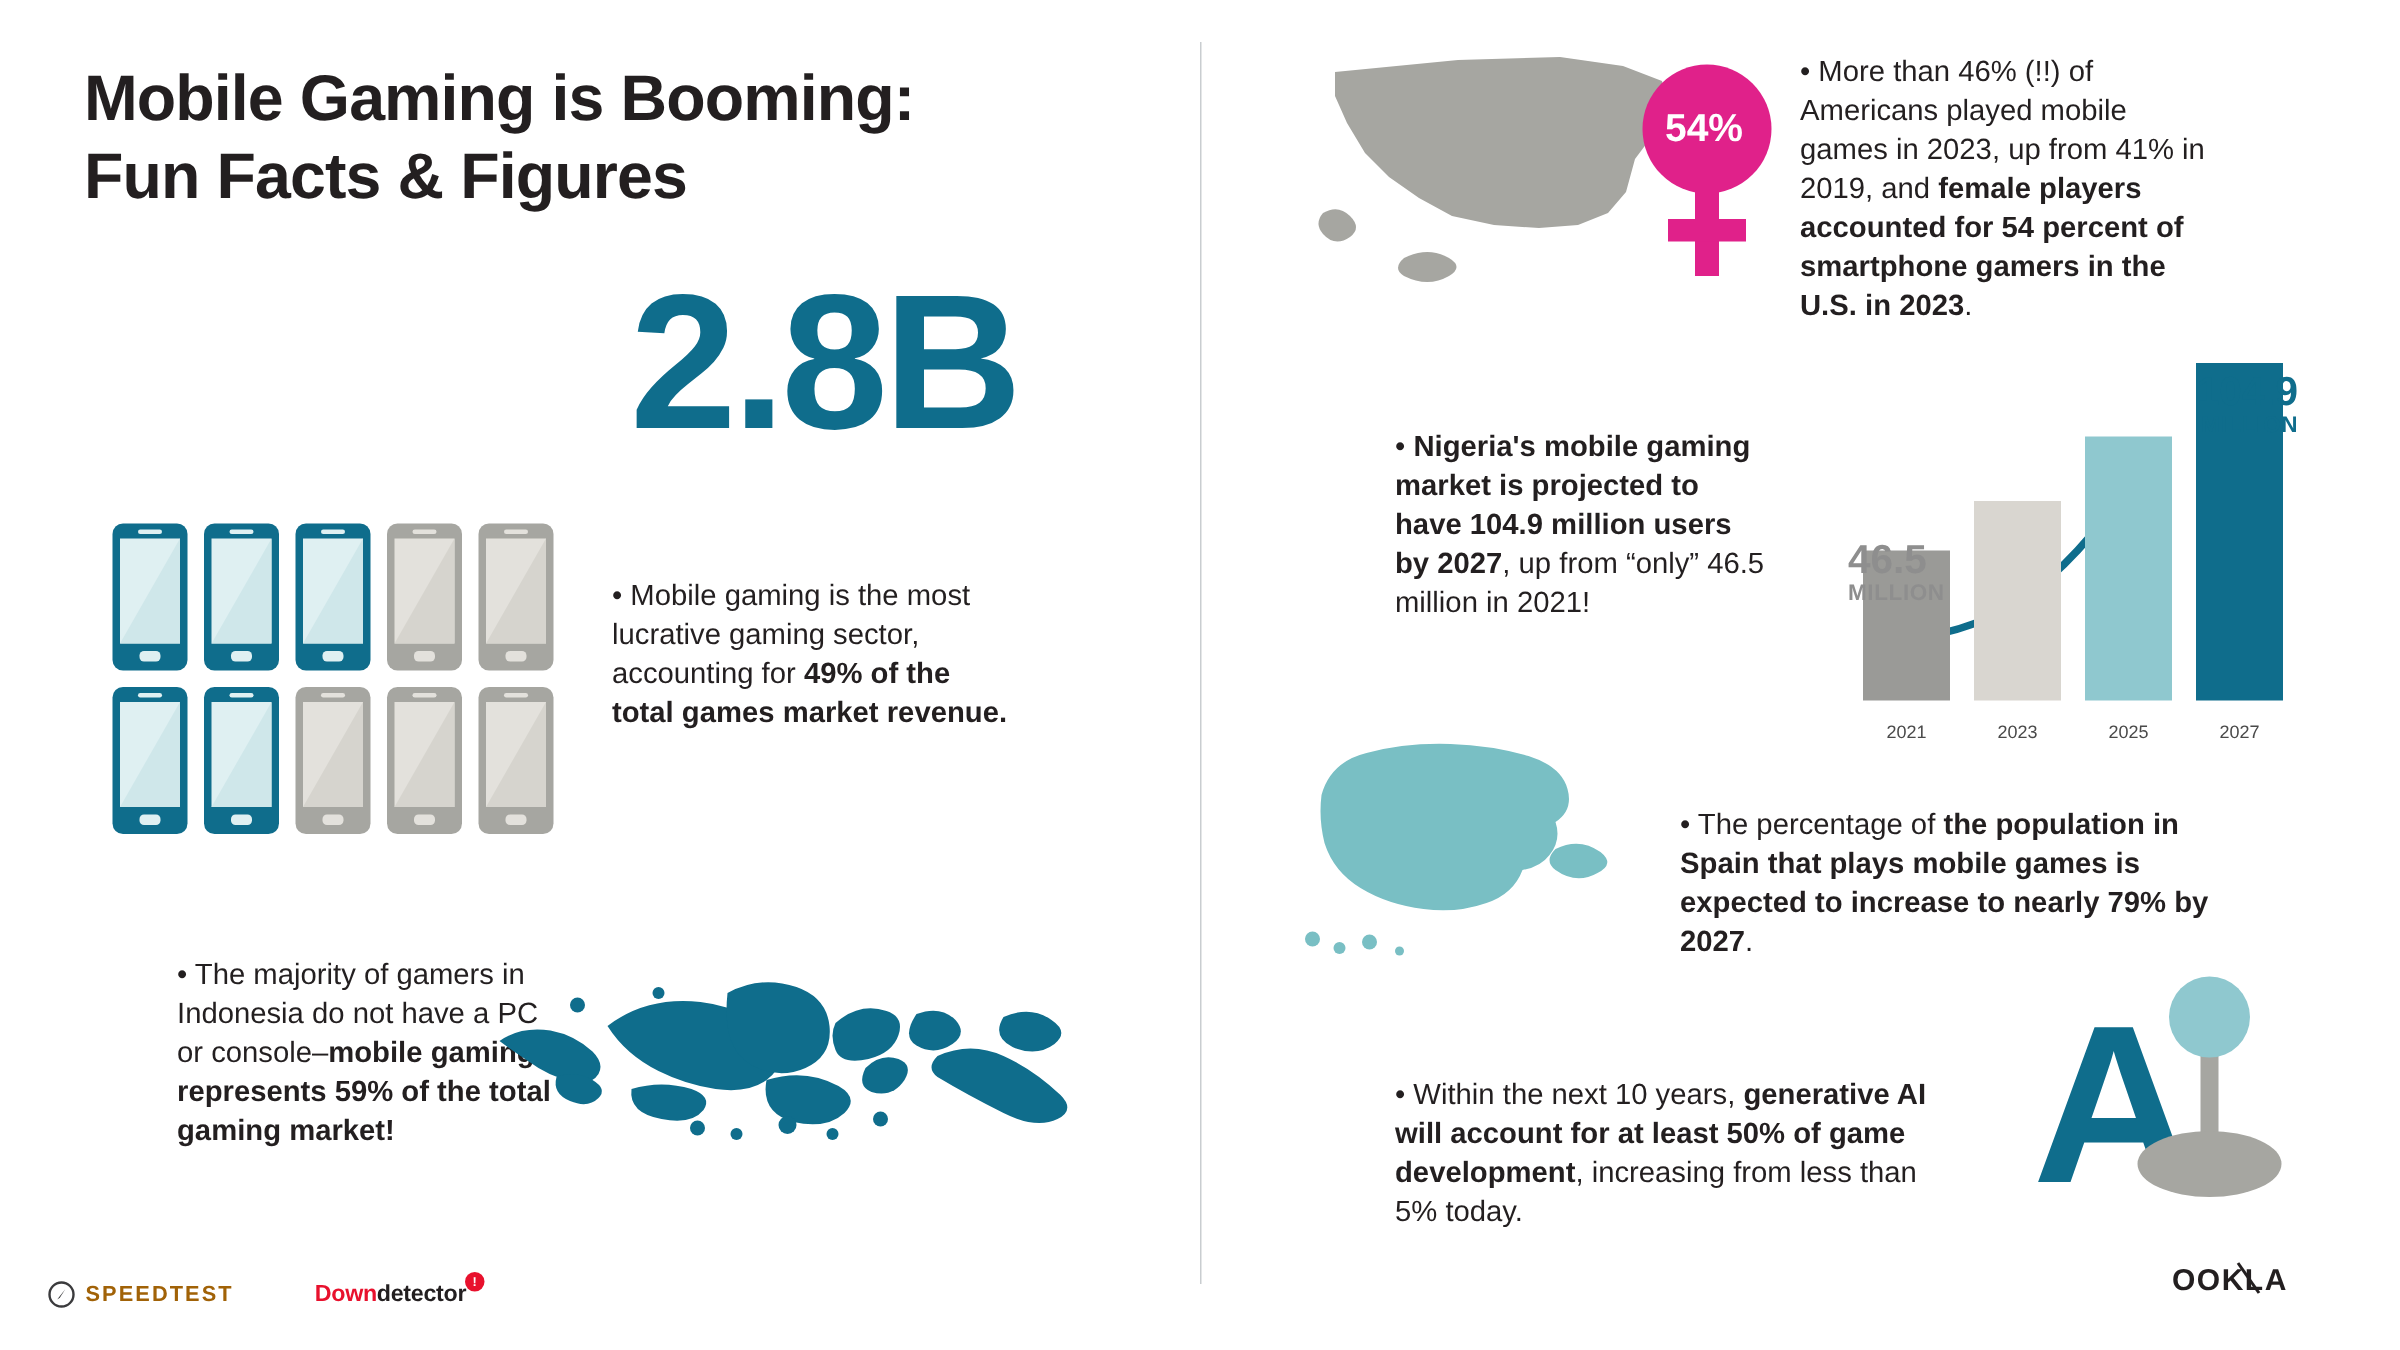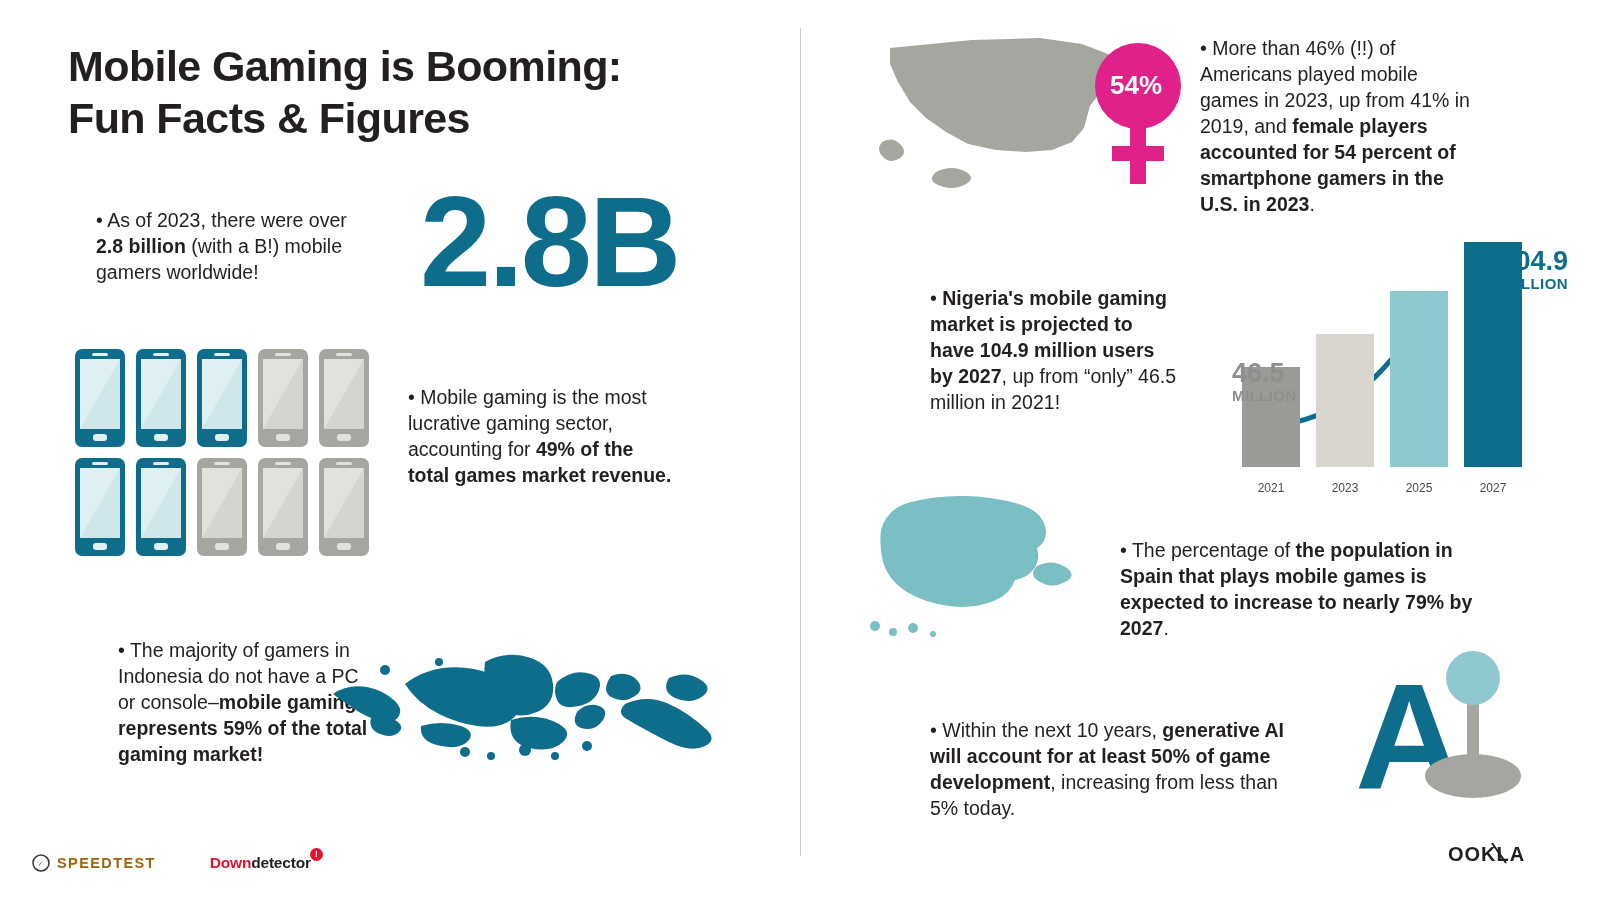--- a/index.html
+++ b/index.html
@@ -25,21 +25,21 @@
     left: 800px;
     top: 28px;
     width: 1px;
     height: 828px;
     background: #c9cdd0;
   }
 
   
   .title {
     position: absolute;
-    left: 68px;
+    left: 56px;
     top: 40px;
     width: 680px;
     font-size: 43px;
     font-weight: bold;
     line-height: 1.22;
     letter-spacing: -0.6px;
     color: #231f20;
   }
 
   .fact {
@@ -181,21 +181,21 @@
     color: #4a4a4a;
   }
   .chart-val {
     position: absolute;
     font-weight: bold;
     line-height: 1.02;
   }
   .chart-val .big { font-size: 27px; display: block; }
   .chart-val .small { font-size: 15px; display: block; letter-spacing: 0.4px; }
   .val-left { left: 0px; top: 122px; color: #8e8e8e; }
-  .val-right { left: 228px; top: 10px; color: #0f6d8c; text-align: right; width: 72px; margin-left: 36px;}
+  .val-right { left: 228px; top: 10px; color: #0f6d8c; text-align: right; width: 72px;}
 
   .spain-map { position: absolute; left: 855px; top: 478px; }
 
   .fact-6 {
     position: absolute;
     left: 1120px;
     top: 538px;
     width: 370px;
   }
 
@@ -222,21 +222,20 @@
 <body>
 
 <div class="page">
 
   <div class="divider"></div>
 
   <div class="title">
     Mobile Gaming is Booming:<br>Fun Facts &amp; Figures
   </div>
 
-  <div class="fact fact-1">• As of 2023, there were over <b>2.8 billion</b> (with a B!) mobile gamers worldwide!</div>
 
   <div class="bignum">2.8B</div>
 
   <div class="fact fact-2">• Mobile gaming is the most lucrative gaming sector, accounting for <b>49% of the total games market revenue.</b></div>
 
   <div class="phones">
     <div class="phone-row">
       <svg width="52" height="100" viewBox="0 0 52 100">
           <rect x="1" y="1" width="50" height="98" rx="7" fill="#0f6d8c"></rect>
           <rect x="6" y="11" width="40" height="70" fill="#dff0f2"></rect>

